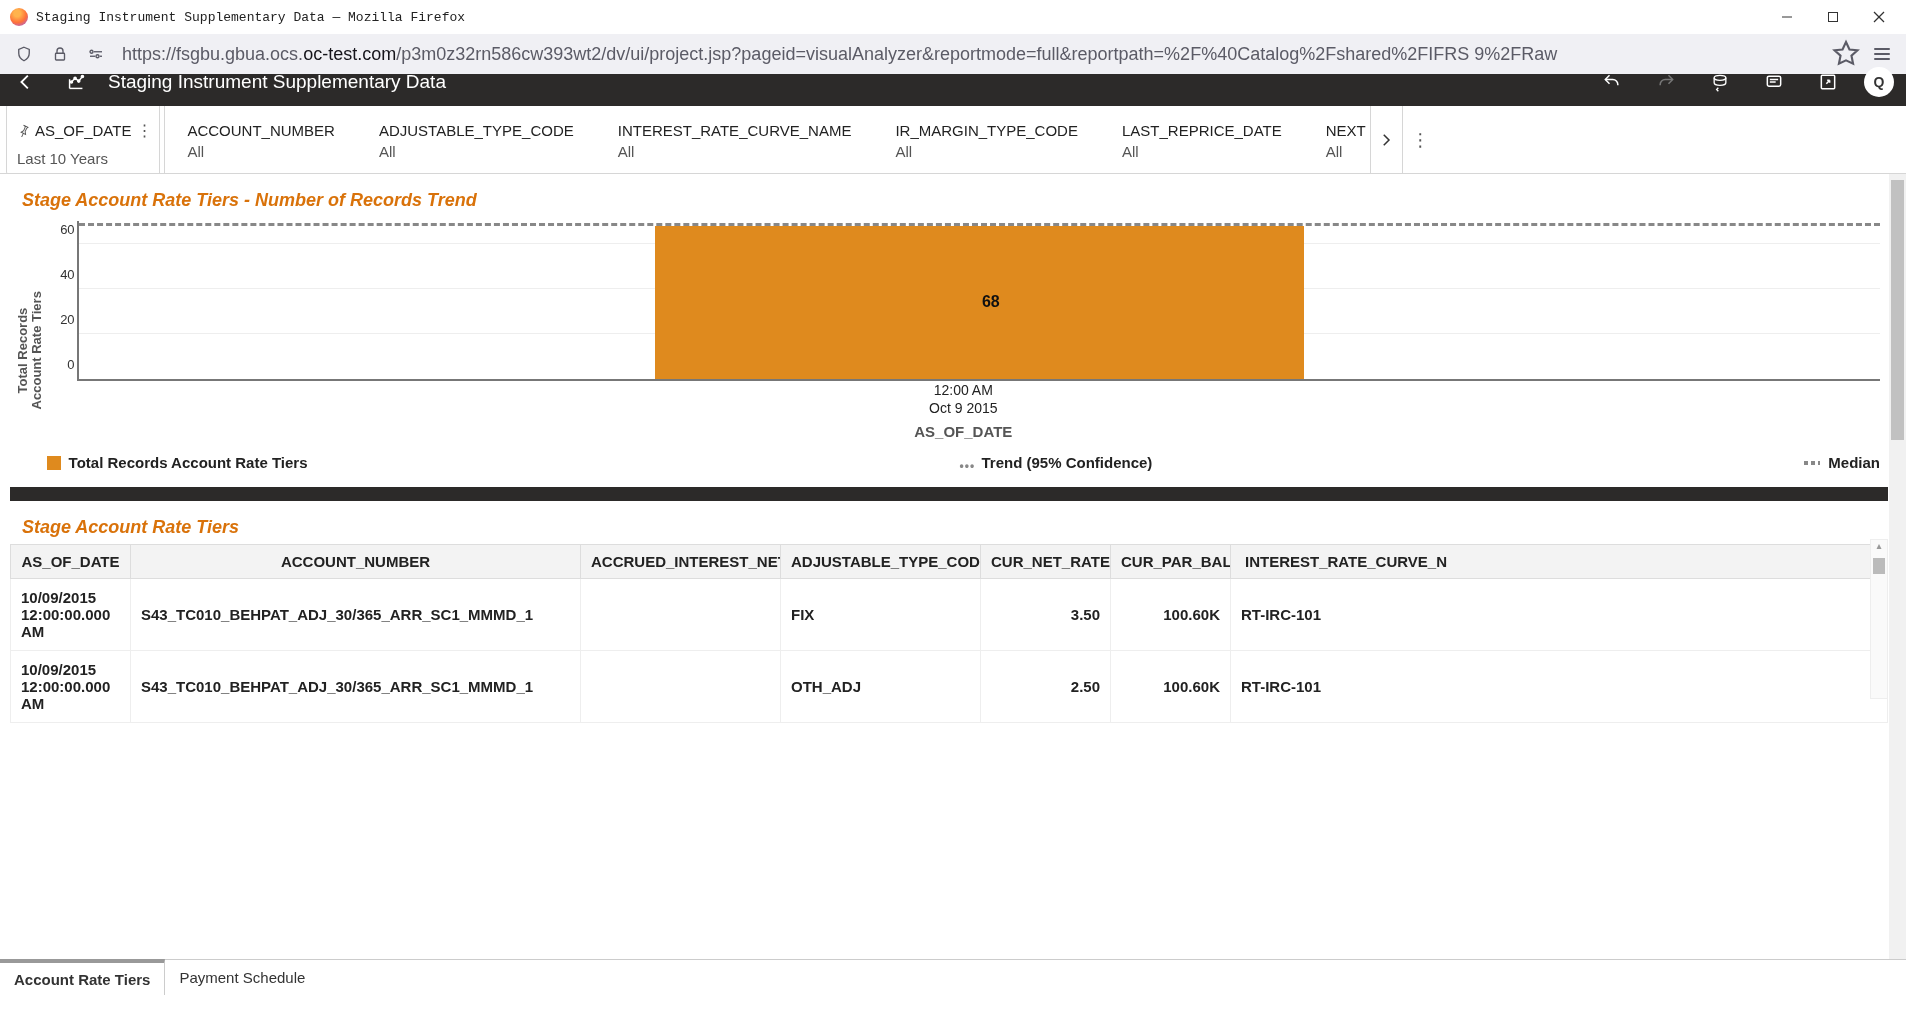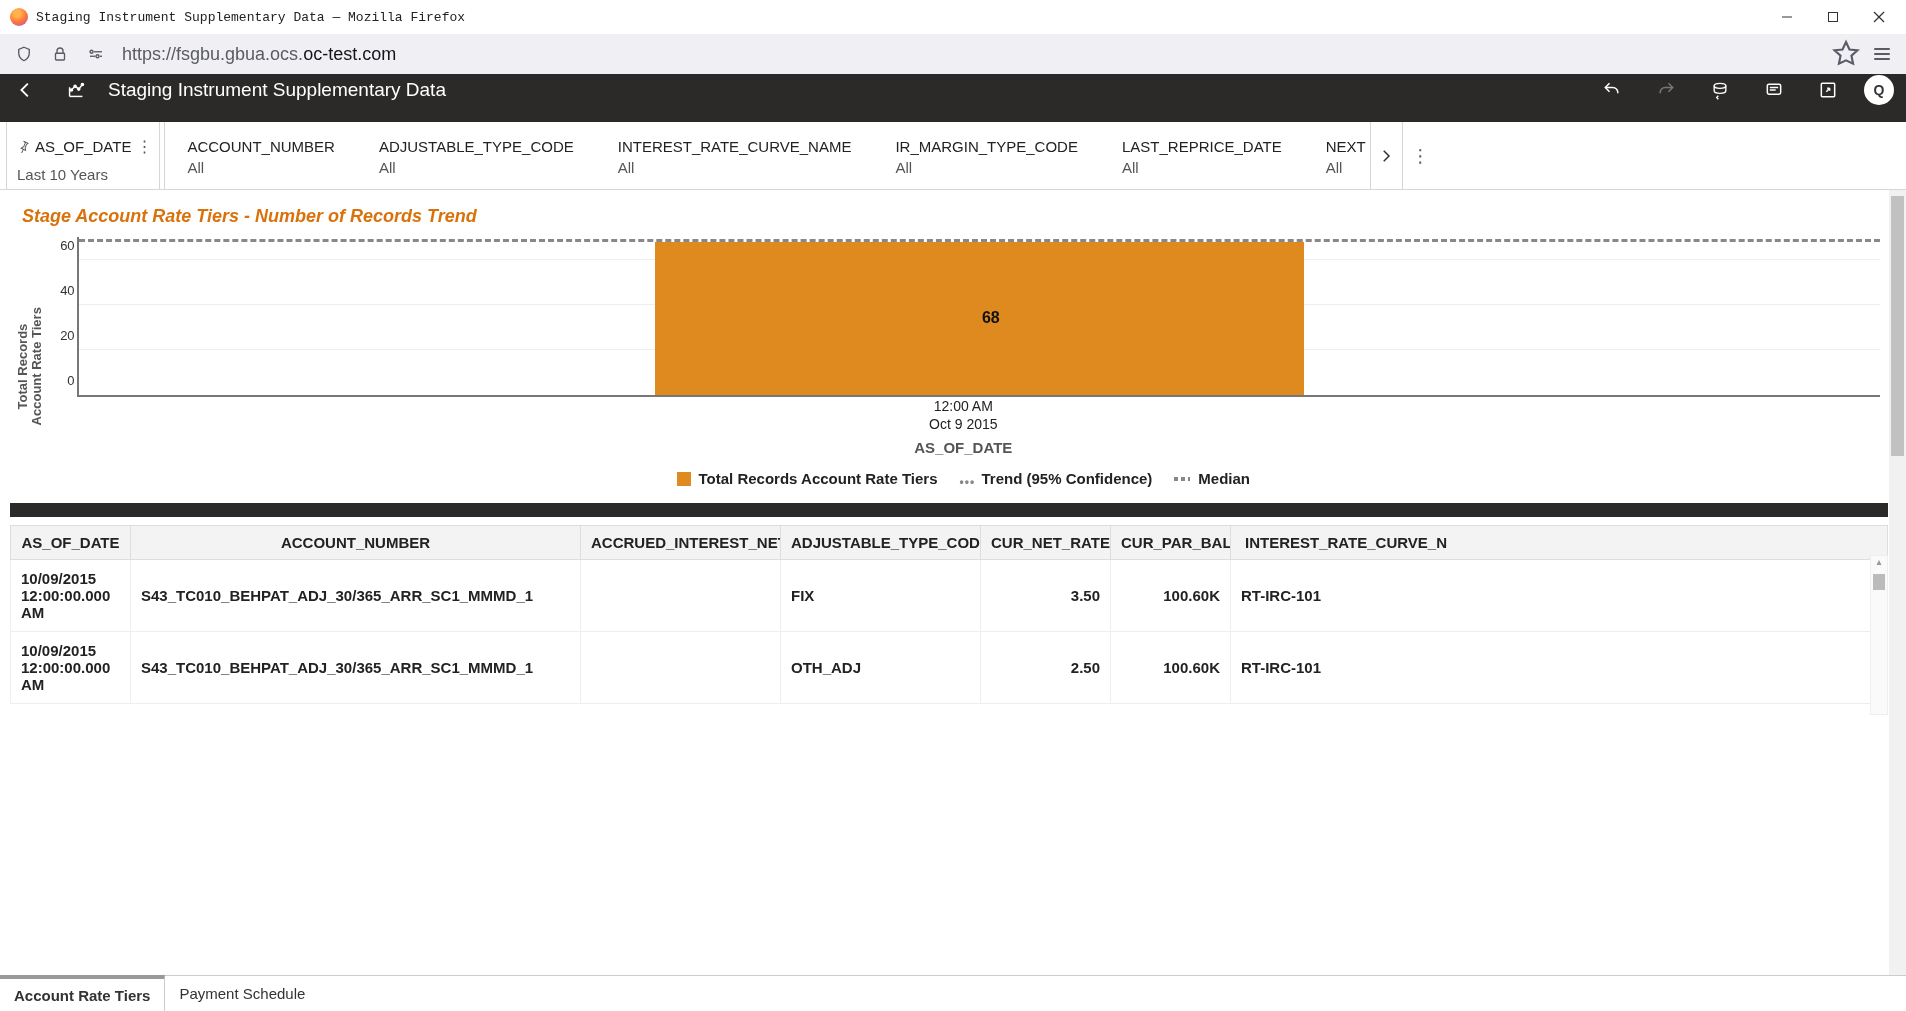--- a/index.html
+++ b/index.html
@@ -64,21 +64,21 @@
     white-space: nowrap;
     overflow: hidden;
   }
   .addr-bar .host-main { color: #15141a; }
   .star-icon { width:32px; height:32px; display:flex; align-items:center; justify-content:center; color:#5b5b66; }
   .hamburger { width: 32px; height: 32px; display:flex; flex-direction:column; justify-content:center; gap:3px; align-items:center; }
   .hamburger span { width: 16px; height: 2px; background:#5b5b66; border-radius: 1px; }
 
   
   .app-bar {
-    height: 48px;
+    height: 32px;
     background: var(--dark-bar);
     color: #fff;
     display: flex; align-items: center;
     padding: 0 12px 16px 8px;
     gap: 5px;
   }
   .app-bar-left { display:flex; align-items:center; gap:14px; }
   .app-icon-btn {
     width: 36px; height: 36px; display:flex; align-items:center; justify-content:center;
     color: #fff; border-radius:4px;
@@ -198,21 +198,21 @@
     display:flex; align-items:center; justify-content:center;
     font-weight:700; font-size:16px; color:#111;
   }
   .x-tick {
     text-align:center; font-size:14px; color:#222; line-height:1.3;
   }
   .x-axis-label {
     text-align:center; font-size:15px; color:#555; font-weight:700; margin-top:6px;
   }
   .legend-row {
-    display:flex; gap:22px; justify-content:center; margin-top:14px; font-size:15px; font-weight:600;
+    display:flex; gap:36px; justify-content:space-between; margin-top:14px; font-size:15px; font-weight:600;
     padding-bottom: 8px;
   }
   .legend-item { display:flex; align-items:center; gap:8px; }
   .swatch { width:14px; height:14px; }
   .swatch.orange { background: var(--chart-orange); }
   .swatch.dots::before { content:"\2022\2022\2022"; color:#888; letter-spacing:1px; font-size:12px; }
   .swatch.dashes { width:16px; height:4px; }
   .swatch.dashes::before { content:""; display:block; width:100%; height:100%;
     background: repeating-linear-gradient(90deg,#888 0 4px, transparent 4px 7px); }
 
@@ -321,20 +321,21 @@
         <circle cx="6" cy="9" r="2"></circle>
         <line x1="9" y1="9" x2="20" y2="9"></line>
         <circle cx="14" cy="15" r="2"></circle>
         <line x1="4" y1="15" x2="11" y2="15"></line>
         <line x1="17" y1="15" x2="20" y2="15"></line>
       </svg>
   </div>
   <div class="addr-bar">
     <span>https://fsgbu.gbua.ocs.</span>
       <span class="host-main">oc-test.com</span>
+      <span>/p3m0z32rn586cw393wt2/dv/ui/project.jsp?pageid=visualAnalyzer&amp;reportmode=full&amp;reportpath=%2F%40Catalog%2Fshared%2FIFRS 9%2FRaw</span>
   </div>
   <div class="star-icon">
     <svg viewBox="0 0 24 24" fill="none" stroke="currentColor" stroke-width="1.6">
         <path d="M12 3l2.6 5.6 6 .6-4.5 4.1 1.2 6L12 16.8 6.7 19.3l1.2-6L3.4 9.2l6-.6L12 3z"></path>
       </svg>
   </div>
   <div class="hamburger">
     <span></span>
       <span></span>
       <span></span>
@@ -487,20 +488,21 @@
             <span>Median</span>
           </div>
         </div>
       </div>
     </div>
   </div>
 
   <div class="dark-divider"></div>
 
   <div class="panel table-scroll">
+    <div class="panel-title">Stage Account Rate Tiers</div>
     <table class="data">
       <colgroup>
         <col style="width:120px">
           <col style="width:450px">
           <col style="width:200px">
         <col style="width:200px">
           <col style="width:130px">
           <col style="width:120px">
           <col>
       </colgroup>

